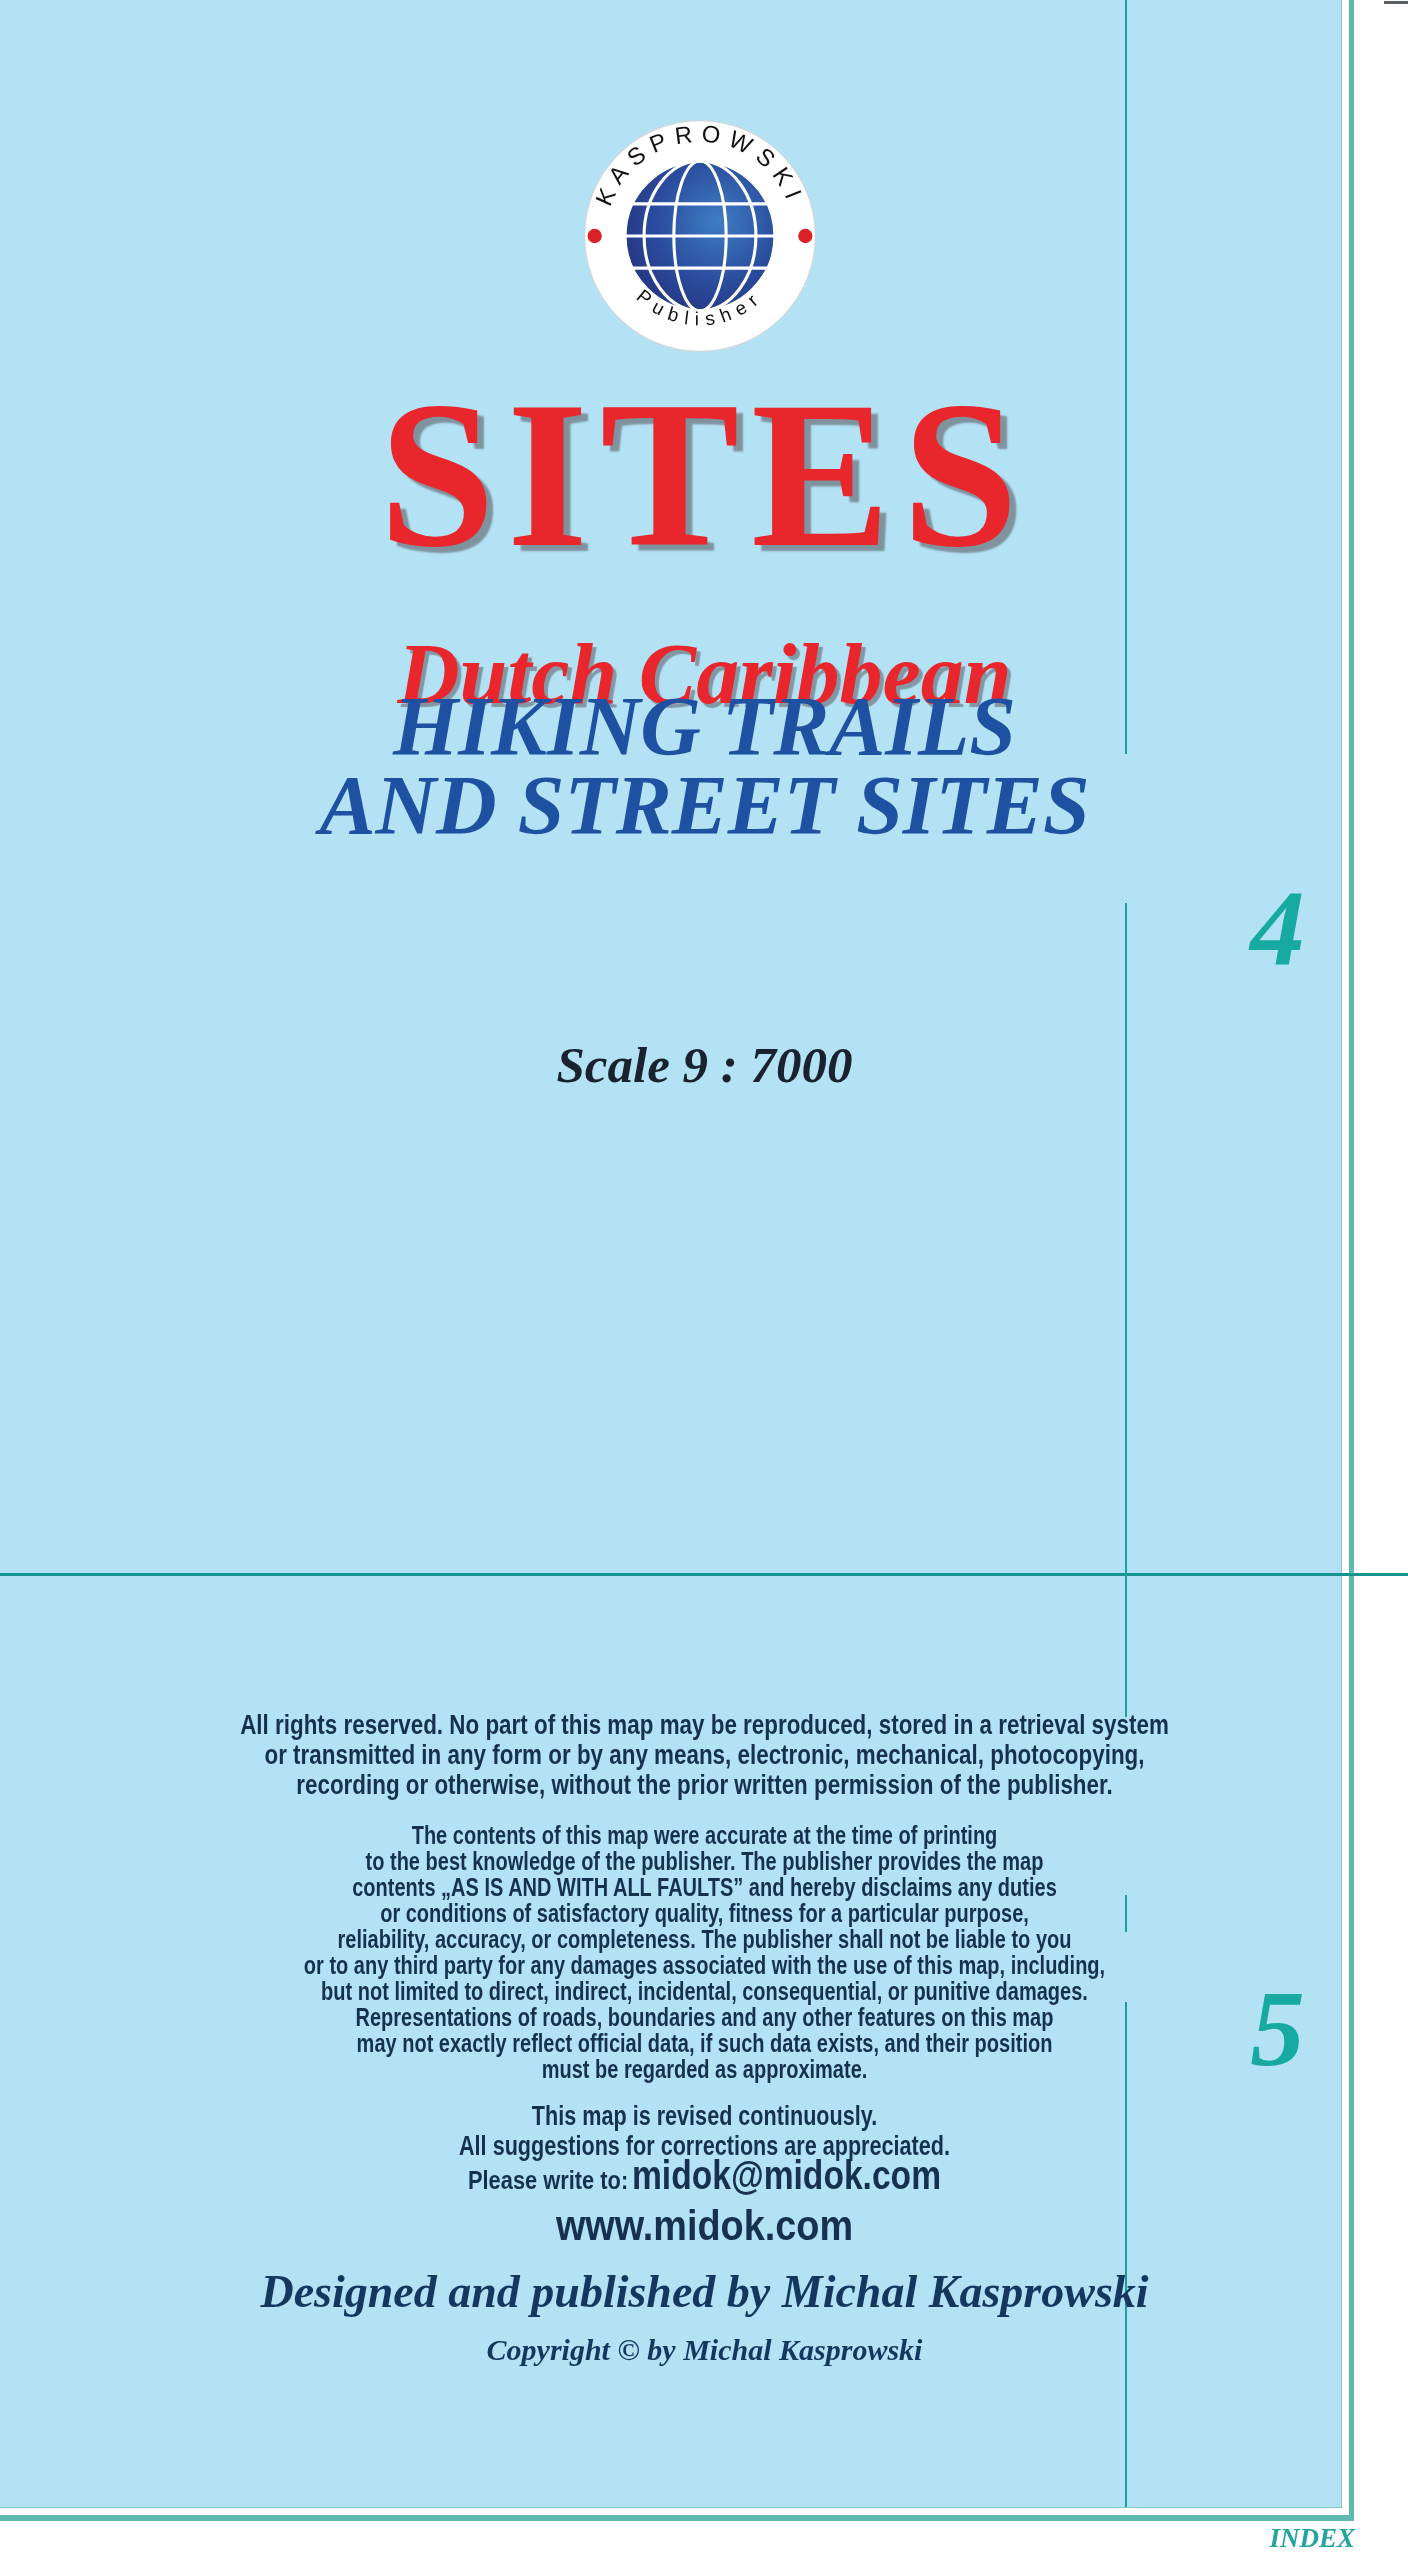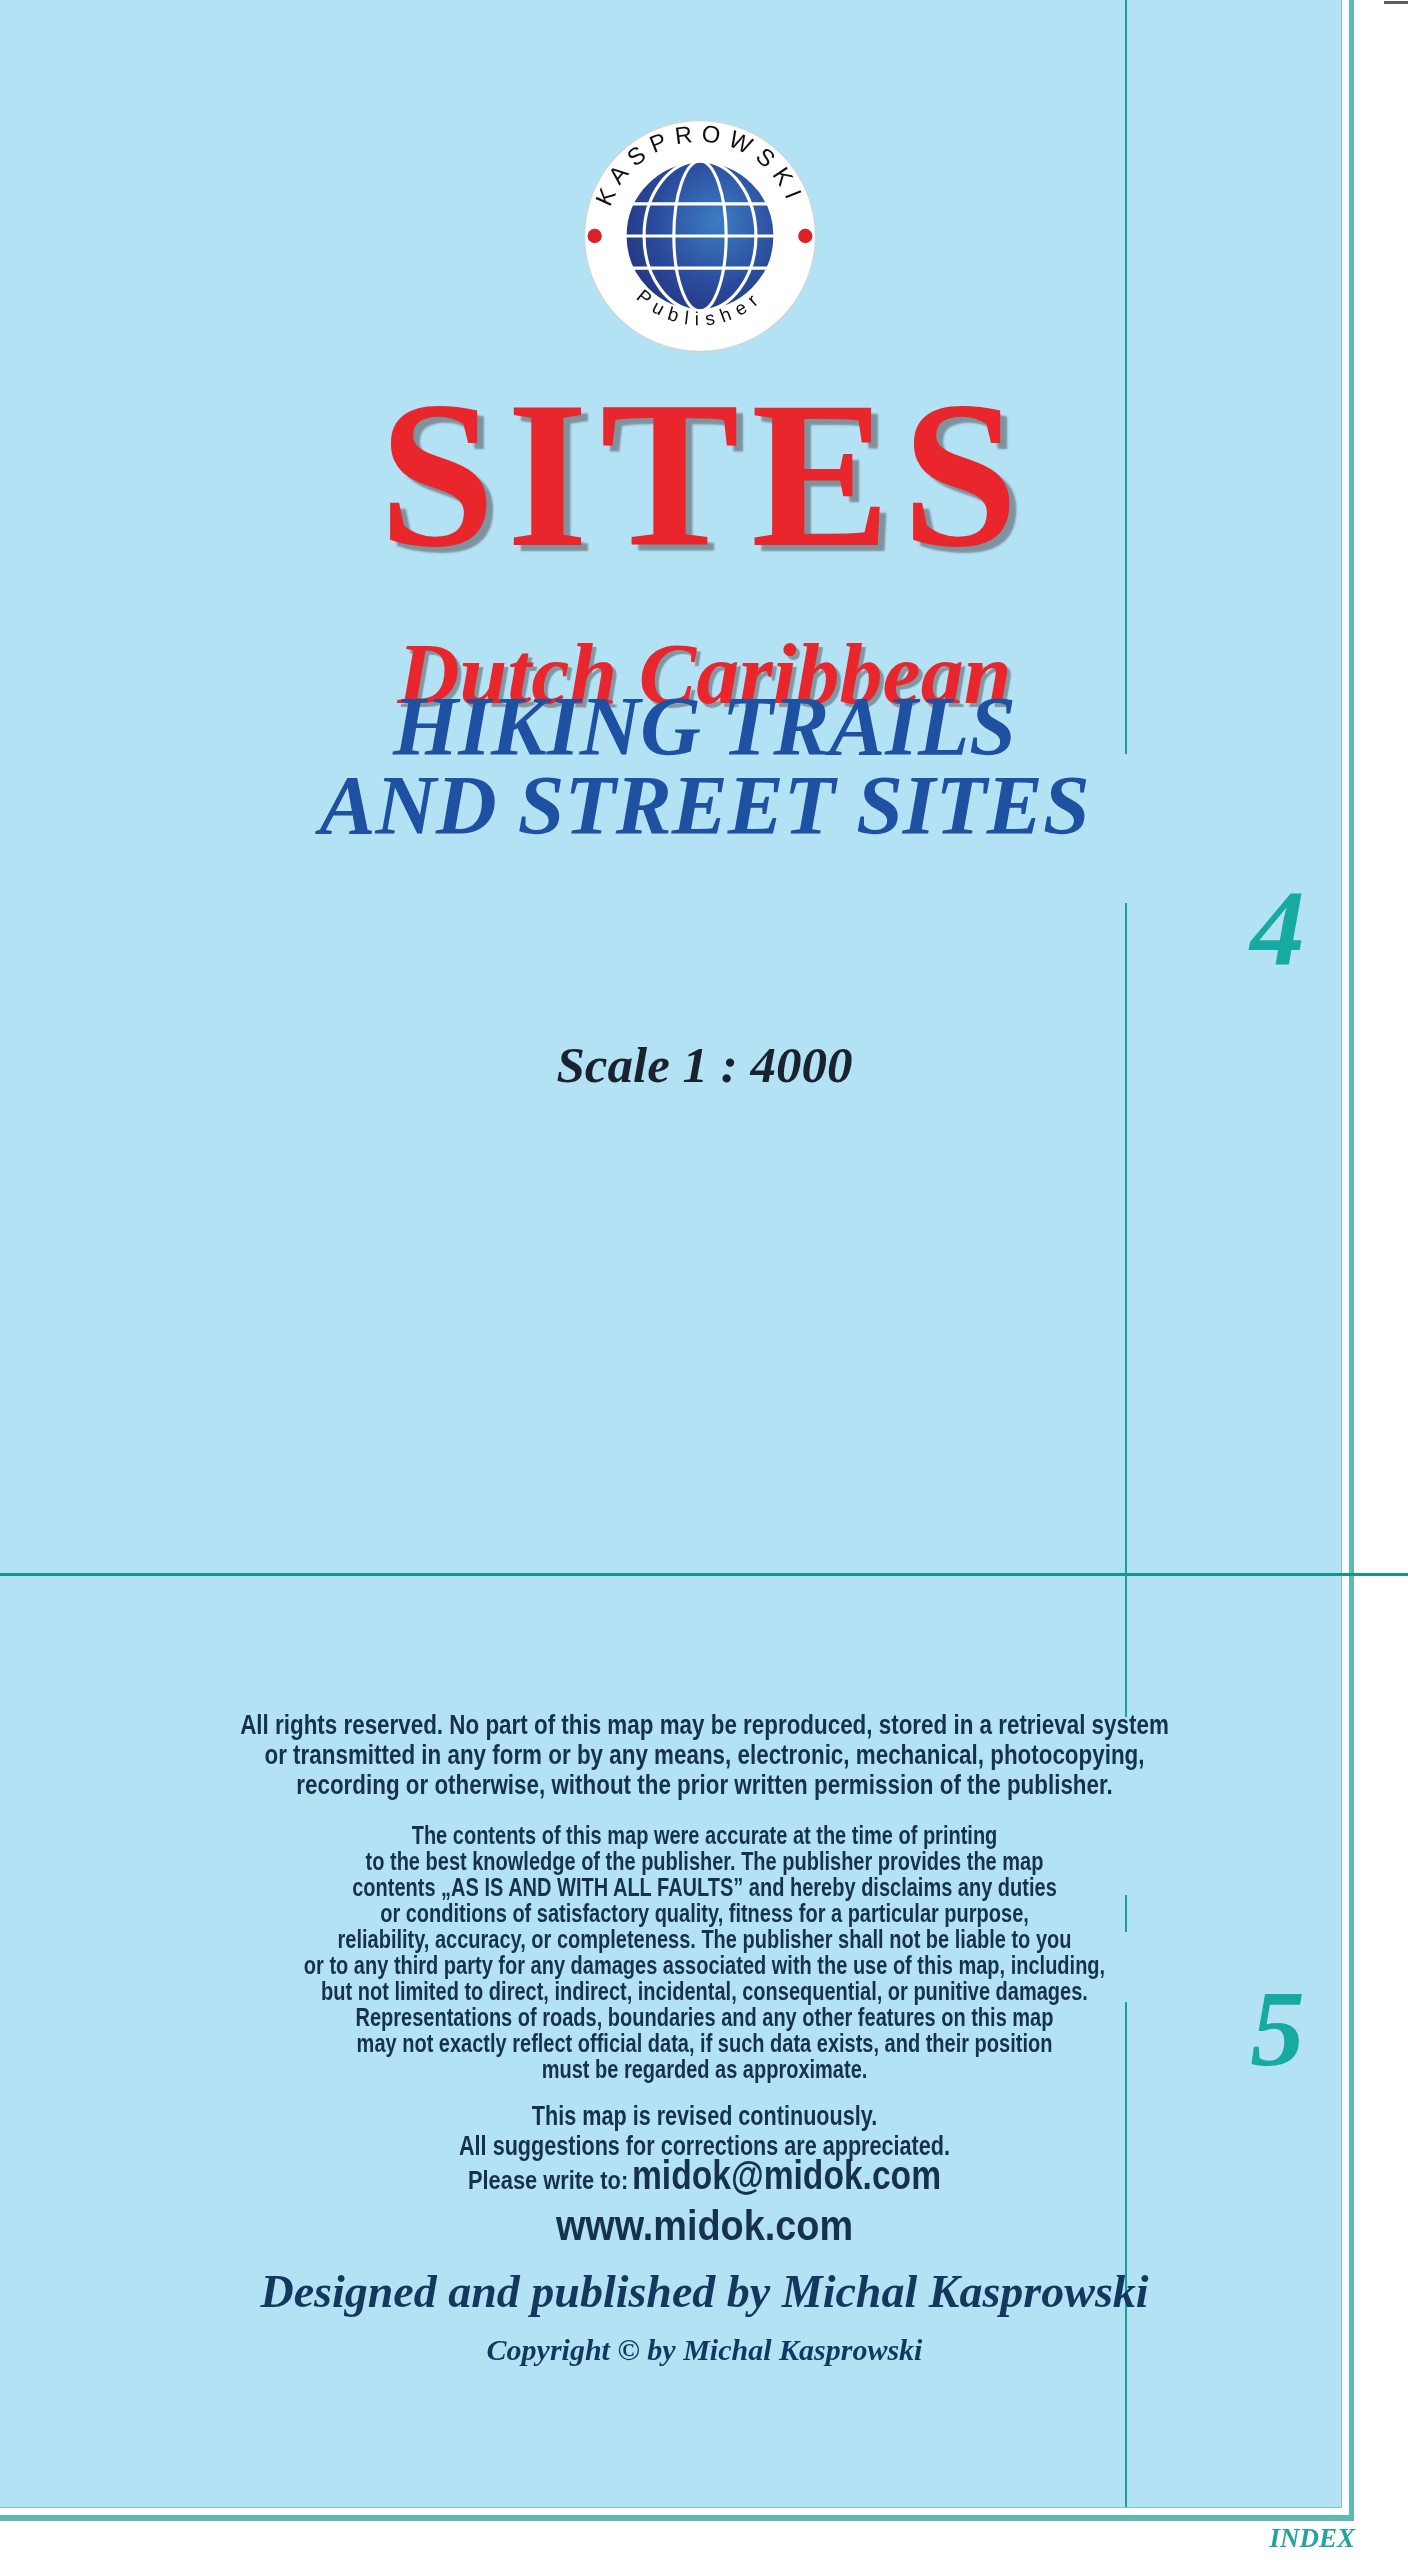--- a/index.html
+++ b/index.html
@@ -115,21 +115,21 @@
   </div>
 
   <div class="center-col saba">SITES</div>
   <div class="center-col dutch">Dutch Caribbean</div>
 
   <div class="center-col headings">
     <div class="h-med">HIKING TRAILS</div>
     <div class="h-med">AND STREET SITES</div>
   </div>
 
-  <div class="center-col scale">Scale 1 : 4000</div>
+  <div class="center-col scale">Scale 9 : 7000</div>
 
   <div class="pagenum n4">4</div>
   <div class="pagenum n5">5</div>
 
   <div class="center-col legal b1">
     <div>All rights reserved. No part of this map may be reproduced, stored in a retrieval system</div>
     <div>or transmitted in any form or by any means, electronic, mechanical, photocopying,</div>
     <div>recording or otherwise, without the prior written permission of the publisher.</div>
   </div>
 

